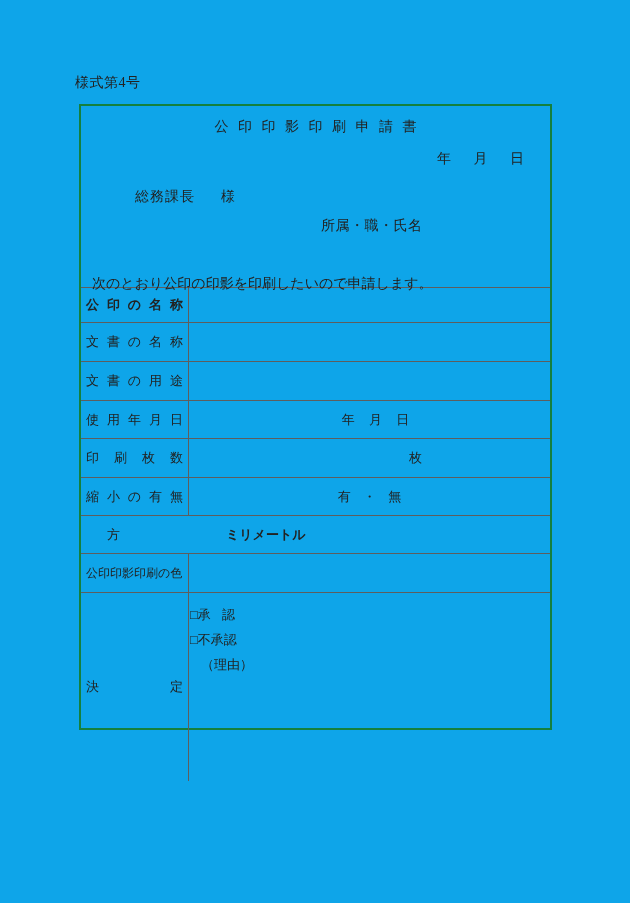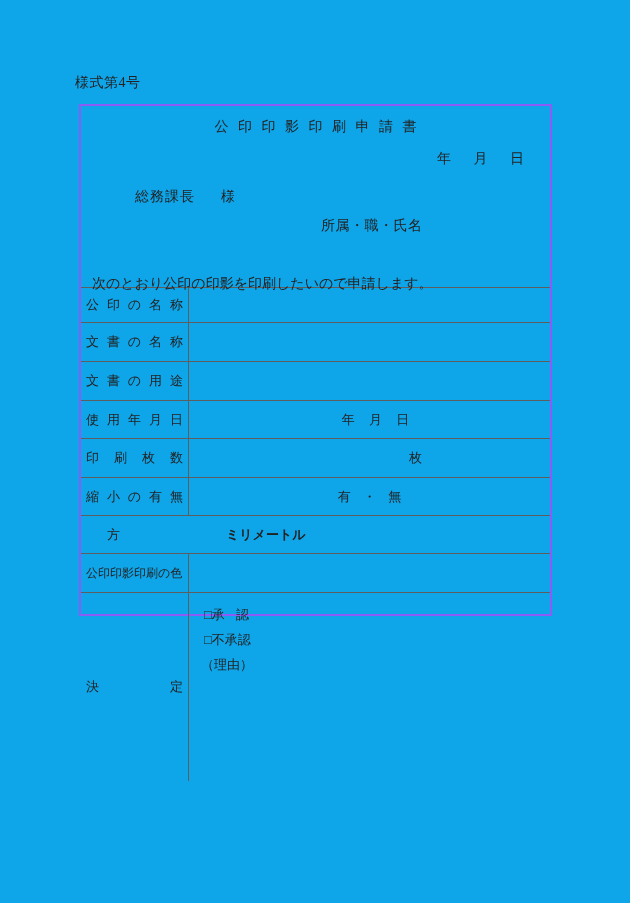--- a/index.html
+++ b/index.html
@@ -11,22 +11,22 @@
     color:#222222;
     font-family:"Liberation Serif","DejaVu Serif",serif;
     overflow:hidden;
   }
   .form-number{
     position:absolute;left:75px;top:74px;
     font-size:14px;letter-spacing:0.5px;
   }
   .form-box{
     position:absolute;left:79px;top:104px;
-    width:473px;height:512px;
-    border:2px solid #8b5cf6;
+    width:473px;height:626px;
+    border:2px solid #15803d;
     box-sizing:border-box;
   }
   
   .form-header{
     position:relative;height:182px;
     border-bottom:1px solid #5e5e5e;
     box-sizing:border-box;
   }
   .form-title{
     position:absolute;top:12px;left:0;width:100%;
@@ -65,34 +65,34 @@
     display:inline-block;width:100%;
     font-size:13px;
     text-align:justify;text-align-last:justify;
     white-space:normal;
   }
   .row-label.tight > span{font-size:12px;text-align-last:left;}
   .row-value{
     flex:1;display:flex;align-items:center;justify-content:center;
     font-size:13px;
   }
-  .h35{height:35px;} .h38{height:38px;} .h39{height:39px;}
+  .h35{height:35px;font-weight:bold;} .h38{height:38px;} .h39{height:39px;}
   .val-date{word-spacing:11px;padding-left:12px;}
   .val-sheets{padding-left:92px;}
   .val-yesno{word-spacing:9px;}
   .val-dim{justify-content:flex-start;}
   .val-dim .dim-prefix{margin-left:26px;}
   .val-dim .dim-unit{margin-left:106px;font-weight:bold;}
   
   .form-row.decision{height:188px;border-bottom:none;}
   .decision-content{
     flex:1;font-size:13px;
     padding:9px 8px 0 1px;box-sizing:border-box;
   }
-  .decision-option{line-height:25px;padding-left:14px;}
+  .decision-option{line-height:25px;}
   .decision-option .opt-label{word-spacing:8px;}
   .decision-reason{line-height:25px;margin-left:11px;}
 </style>
 </head>
 <body>
 
 <div class="page">
 
   <div class="form-number">様式第4号</div>
 

